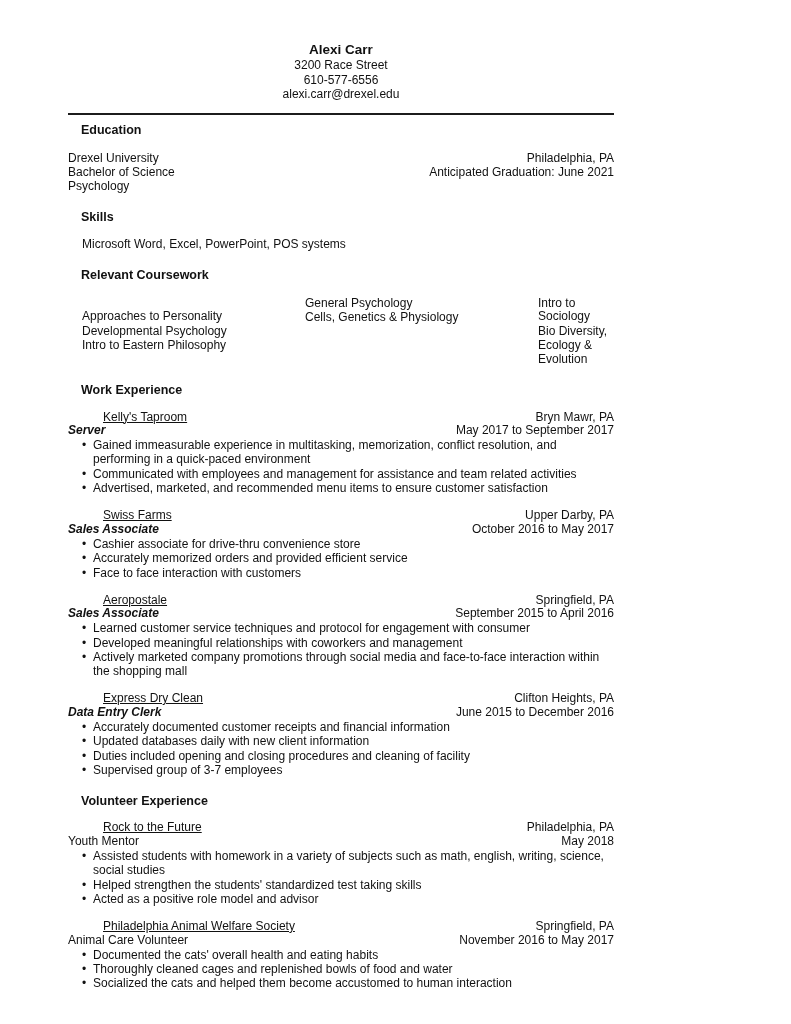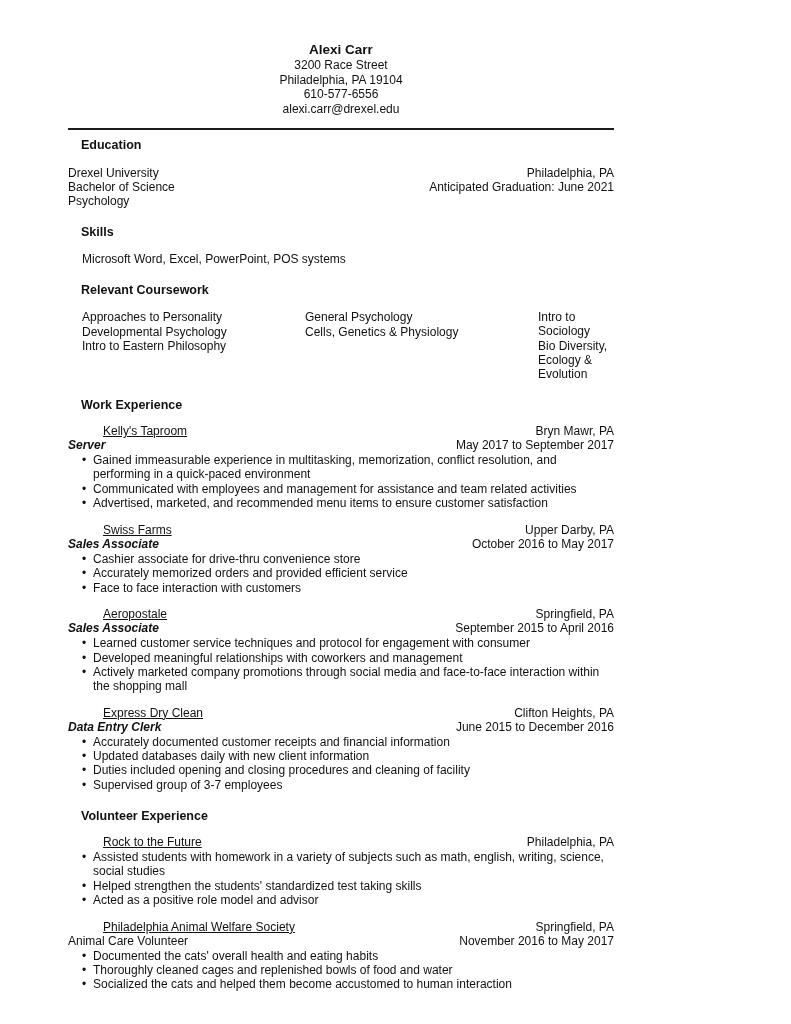--- a/index.html
+++ b/index.html
@@ -35,21 +35,21 @@
   
   .edu-block { margin-top: 14px; }
   .row { display: flex; justify-content: space-between; align-items: baseline; }
   .row .left { text-align: right; }
   .row .right { text-align: right; white-space: nowrap; }
   
   .skills-text { margin-top: 14px; }
   
   .coursework-cols { display: flex; margin-top: 14px; }
   .cw-col { display: flex; flex-direction: column; }
-  .cw-col-1 { width: 223px; margin-left: 14px; }
+  .cw-col-1 { width: 223px; margin-left: 14px; justify-content: center; }
   .cw-col-2 { width: 233px; }
   .cw-col-3 { flex: 1; }
   .cw-col span { margin-bottom: 0.5px; }
   
   .entry { margin-top: 13px; }
   .entry:first-of-type { margin-top: 14px; }
   .company { text-decoration: underline; margin-left: 35px; }
   .role-italic { font-style: italic; font-weight: bold; }
   ul.bullets { margin: 1px 0 0 0; padding: 0 0 0 14px; list-style: none; }
   ul.bullets li { position: relative; padding-left: 11px; margin-bottom: 0.5px; }
@@ -61,21 +61,20 @@
   }
 </style>
 </head>
 <body>
 
 <div class="page">
 
   <div class="contact-header">
     <div class="name">Alexi Carr</div>
     <div>3200 Race Street</div>
-    <div>Philadelphia, PA 19104</div>
     <div>610-577-6556</div>
     <div>alexi.carr@drexel.edu</div>
   </div>
   <hr class="header-rule">
 
   <div class="section-heading first">Education</div>
   <div class="edu-block">
     <div class="row">
       <span class="left">Drexel University</span>
       <span class="right">Philadelphia, PA</span>
@@ -176,20 +175,24 @@
     </ul>
   </div>
 
   <div class="section-heading">Volunteer Experience</div>
 
   <div class="entry">
     <div class="row">
       <span class="left company">Rock to the Future</span>
       <span class="right">Philadelphia, PA</span>
     </div>
+    <div class="row">
+      <span class="left">Youth Mentor</span>
+      <span class="right">May 2018</span>
+    </div>
     <ul class="bullets">
       <li>Assisted students with homework in a variety of subjects such as math, english, writing, science, social studies</li>
       <li>Helped strengthen the students' standardized test taking skills</li>
       <li>Acted as a positive role model and advisor</li>
     </ul>
   </div>
 
   <div class="entry">
     <div class="row">
       <span class="left company">Philadelphia Animal Welfare Society</span>

